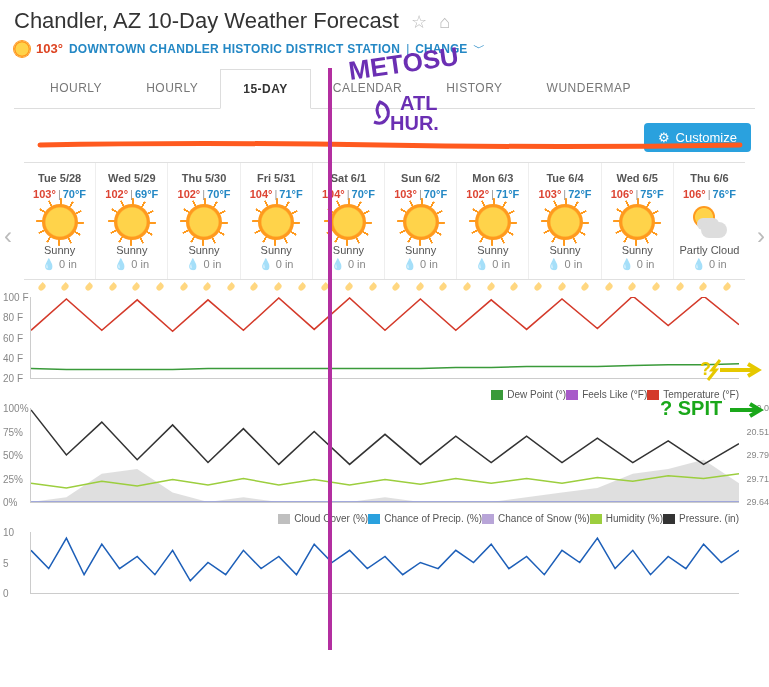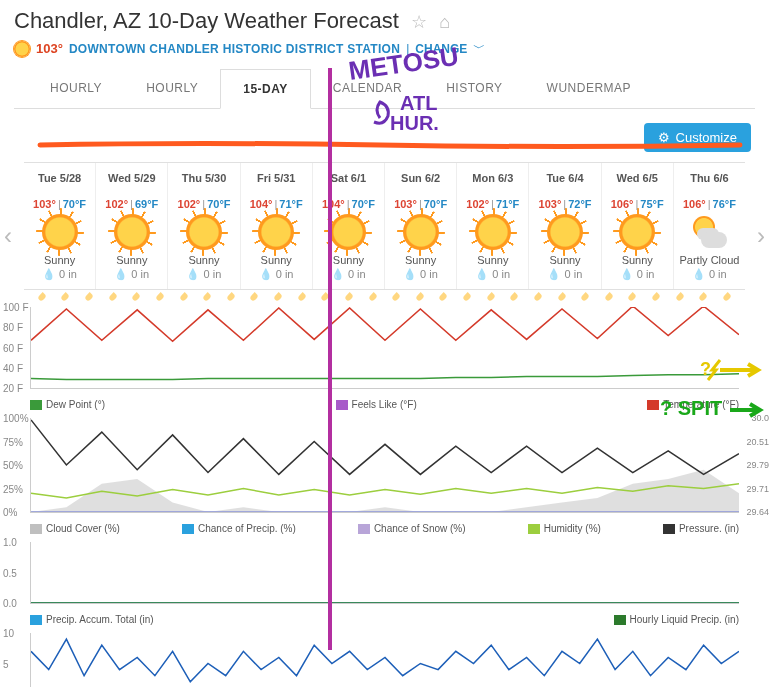--- a/index.html
+++ b/index.html
@@ -17,40 +17,40 @@
 .tab{padding:12px 22px;font-size:12px;color:#777;letter-spacing:.5px;cursor:pointer}
 .tab.active{border:1px solid #ddd;border-bottom:1px solid #fff;margin-bottom:-1px;background:#fff;color:#333;font-weight:700}
 .ctrl-row{display:flex;justify-content:flex-end;padding:10px 18px}
 .btn-customize{background:#2aa1de;color:#fff;border:none;padding:7px 14px;font-size:13px;border-radius:4px;display:flex;align-items:center;gap:6px;cursor:pointer}
 .forecast-wrap{position:relative;padding:0 24px}
 .arrow-nav{position:absolute;top:60px;font-size:24px;color:#bbb;cursor:pointer;user-select:none}
 .arrow-left{left:4px}.arrow-right{right:4px}
 .days{display:flex;border-top:1px solid #e0e0e0;border-bottom:1px solid #e0e0e0}
 .day{flex:1;text-align:center;padding:9px 2px 8px;border-right:1px solid #eee;font-size:11px}
 .day:last-child{border-right:none}
-.day .dname{color:#555;font-weight:700;margin-bottom:14px;font-size:11px}
+.day .dname{color:#555;font-weight:700;margin-bottom:4px;font-size:11px}
 .day .temps{margin-bottom:4px;white-space:nowrap}
 .day .hi{color:#d43;font-weight:700}
 .day .lo{color:#2488c5;font-weight:700}
 .day .sep{color:#999;margin:0 2px}
 .sun-icon{width:36px;height:36px;margin:4px auto;border-radius:50%;background:radial-gradient(circle,#ffd34a 55%,#ff9a1e 60%);position:relative}
 .sun-icon::before{content:"";position:absolute;inset:-6px;background:repeating-conic-gradient(#ff9a1e 0 5deg,transparent 5deg 30deg);border-radius:50%;z-index:-1}
 .pcloud{width:36px;height:36px;margin:4px auto;position:relative}
 .pcloud::before{content:"";position:absolute;left:2px;top:2px;width:22px;height:22px;border-radius:50%;background:radial-gradient(circle,#ffd34a 55%,#ff9a1e 60%)}
 .pcloud::after{content:"";position:absolute;right:0;bottom:2px;width:26px;height:16px;background:#ddd;border-radius:10px;box-shadow:-6px -6px 0 -2px #ddd}
 .day .cond{color:#555;margin-top:3px}
 .day .precip{color:#888;margin-top:2px}
 .drops{display:flex;justify-content:space-around;padding:3px 6px 0}
 .drop{width:6px;height:8px;background:#ffd780;border-radius:0 50% 50% 50%;transform:rotate(45deg)}
 .charts{padding:6px 30px 12px}
 .chart{position:relative;border-left:1px solid #ccc;border-bottom:1px solid #ccc;margin-bottom:6px}
 .ylab{position:absolute;left:-28px;font-size:10px;color:#888;transform:translateY(-50%)}
 .ylab-r{position:absolute;right:-30px;font-size:9px;color:#888;transform:translateY(-50%)}
 .chart svg{display:block;width:100%;height:100%}
-.legend{display:flex;justify-content:space-between;font-size:10px;color:#555;padding:4px 0 8px;flex-wrap:wrap}
+.legend{display:flex;justify-content:flex-end;font-size:10px;color:#555;padding:4px 0 8px;flex-wrap:wrap}
 .legend span{display:flex;align-items:center;gap:4px}
 .sw{display:inline-block;width:12px;height:10px}
 .annot{position:absolute;pointer-events:none;z-index:50}
 </style>
 </head>
 <body>
 
 <div class="header">
   <div class="title">
     <span>Chandler, AZ 10-Day Weather Forecast</span>
@@ -233,35 +233,20 @@
       <div class="legend">
         <span><span class="sw" style="background:#bfbfbf"></span>Cloud Cover (%)</span>
         <span><span class="sw" style="background:#2aa1de"></span>Chance of Precip. (%)</span>
         <span><span class="sw" style="background:#b8a5d8"></span>Chance of Snow (%)</span>
         <span><span class="sw" style="background:#9cce3e"></span>Humidity (%)</span>
         <span><span class="sw" style="background:#333"></span>Pressure. (in)</span>
       </div>
     </div>
     <div>
       <div class="chart" style="height: 62px;">
-        <div class="ylab" style="top: 0%;">1.0</div>
-        <div class="ylab" style="top: 50%;">0.5</div>
-        <div class="ylab" style="top: 100%;">0.0</div>
-        <svg viewBox="0 0 690 62" preserveAspectRatio="none">
-          <path d="M0 62 L34.5 62 L69 62 L103.5 62 L138 62 L172.5 62 L207 62 L241.49999999999997 62 L276 62 L310.5 62 L345 62 L379.50000000000006 62 L414 62 L448.5 62 L482.99999999999994 62 L517.5 62 L552 62 L586.5 62 L621 62 L655.5 62 L690 62" stroke="#2aa1de" fill="none" stroke-width="1.5"></path>
-          <path d="M0 62 L34.5 62 L69 62 L103.5 62 L138 62 L172.5 62 L207 62 L241.49999999999997 62 L276 62 L310.5 62 L345 62 L379.50000000000006 62 L414 62 L448.5 62 L482.99999999999994 62 L517.5 62 L552 62 L586.5 62 L621 62 L655.5 62 L690 62" stroke="#2c7a2c" fill="none" stroke-width="1.5"></path>
-        </svg>
-      </div>
-      <div class="legend">
-        <span><span class="sw" style="background:#2aa1de"></span>Precip. Accum. Total (in)</span>
-        <span><span class="sw" style="background:#2c7a2c"></span>Hourly Liquid Precip. (in)</span>
-      </div>
-    </div>
-    <div>
-      <div class="chart" style="height: 62px;">
         <div class="ylab" style="top: 0%;">10</div>
         <div class="ylab" style="top: 50%;">5</div>
         <div class="ylab" style="top: 100%;">0</div>
         <svg viewBox="0 0 690 62" preserveAspectRatio="none">
           <path d="M0 18.6 L17.25 37.2 L34.5 6.199999999999996 L51.75 43.400000000000006 L69 12.399999999999999 L86.25 37.2 L103.5 24.800000000000004 L120.74999999999999 43.400000000000006 L138 18.6 L155.25 49.6 L172.5 31 L189.75000000000003 43.400000000000006 L207 18.6 L224.25 37.2 L241.49999999999997 24.800000000000004 L258.75 43.400000000000006 L276 12.399999999999999 L293.25 31 L310.5 18.6 L327.75 37.2 L345 24.800000000000004 L362.25 43.400000000000006 L379.50000000000006 31 L396.74999999999994 37.2 L414 18.6 L431.25 31 L448.5 12.399999999999999 L465.75000000000006 37.2 L482.99999999999994 24.800000000000004 L500.25 43.400000000000006 L517.5 18.6 L534.75 31 L552 6.199999999999996 L569.25 37.2 L586.5 18.6 L603.75 43.400000000000006 L621 24.800000000000004 L638.25 37.2 L655.5 12.399999999999999 L672.75 31 L690 18.6" stroke="#1d5fb8" fill="none" stroke-width="1.5"></path>
         </svg>
       </div>
     </div>
   </div>
 

